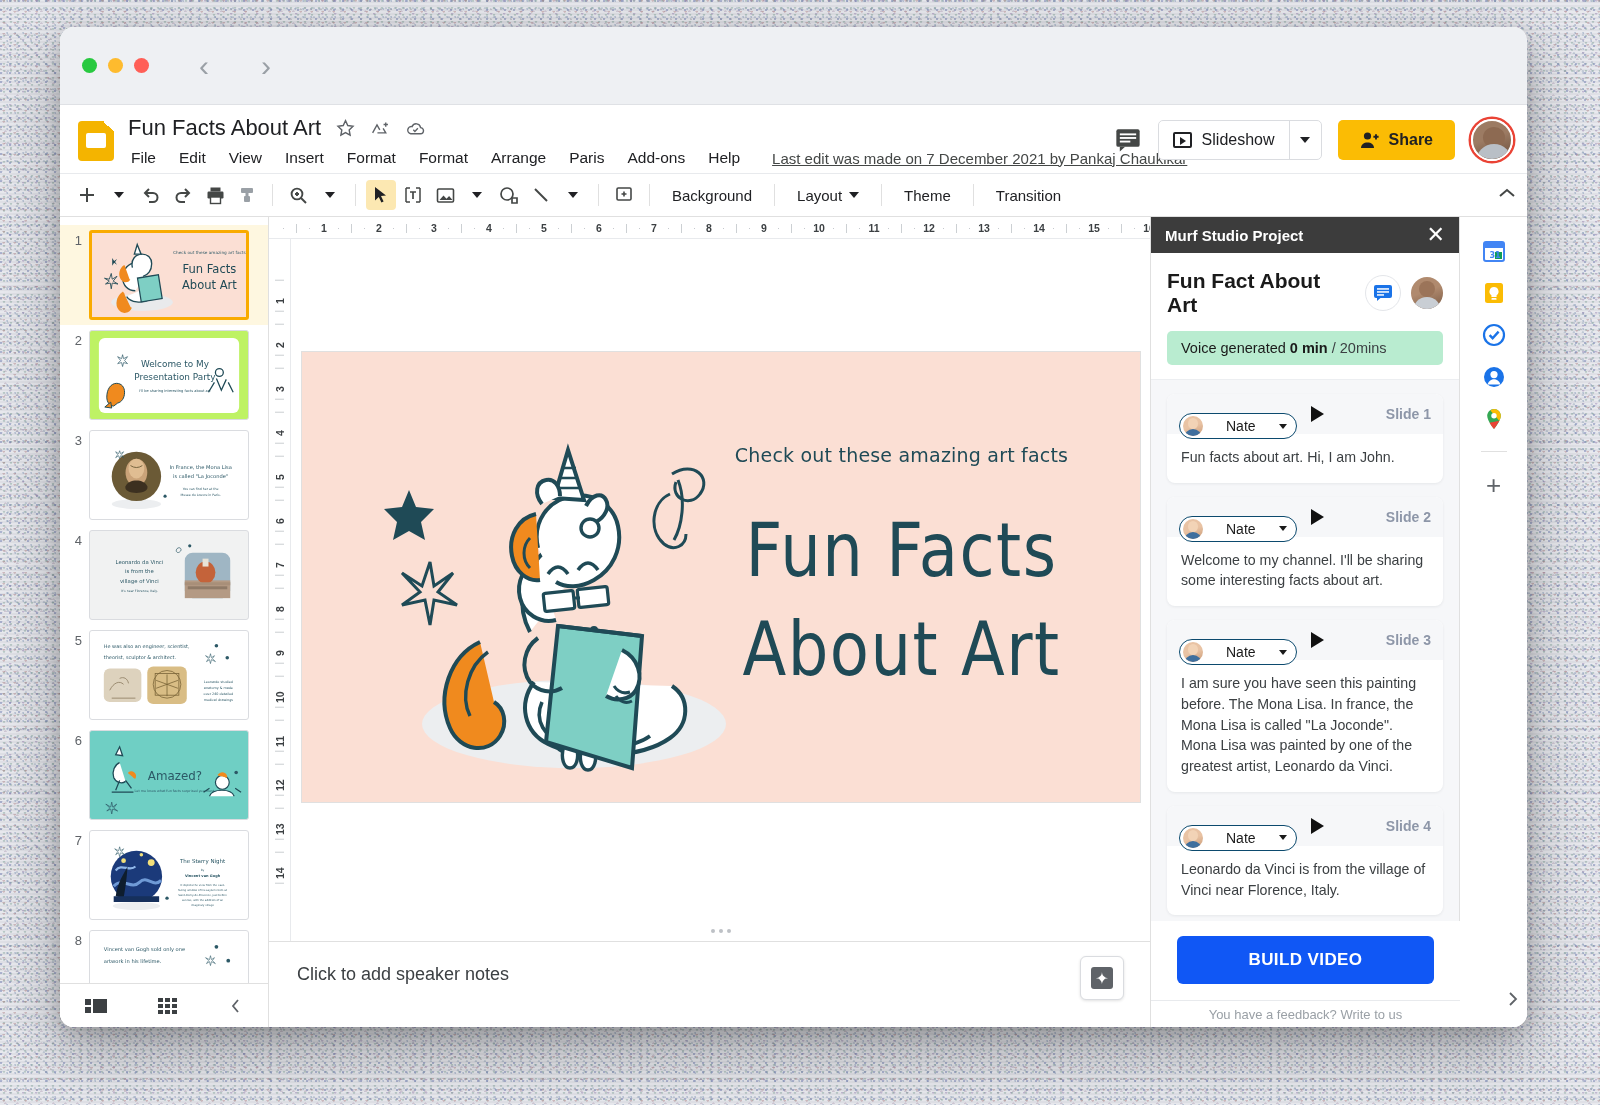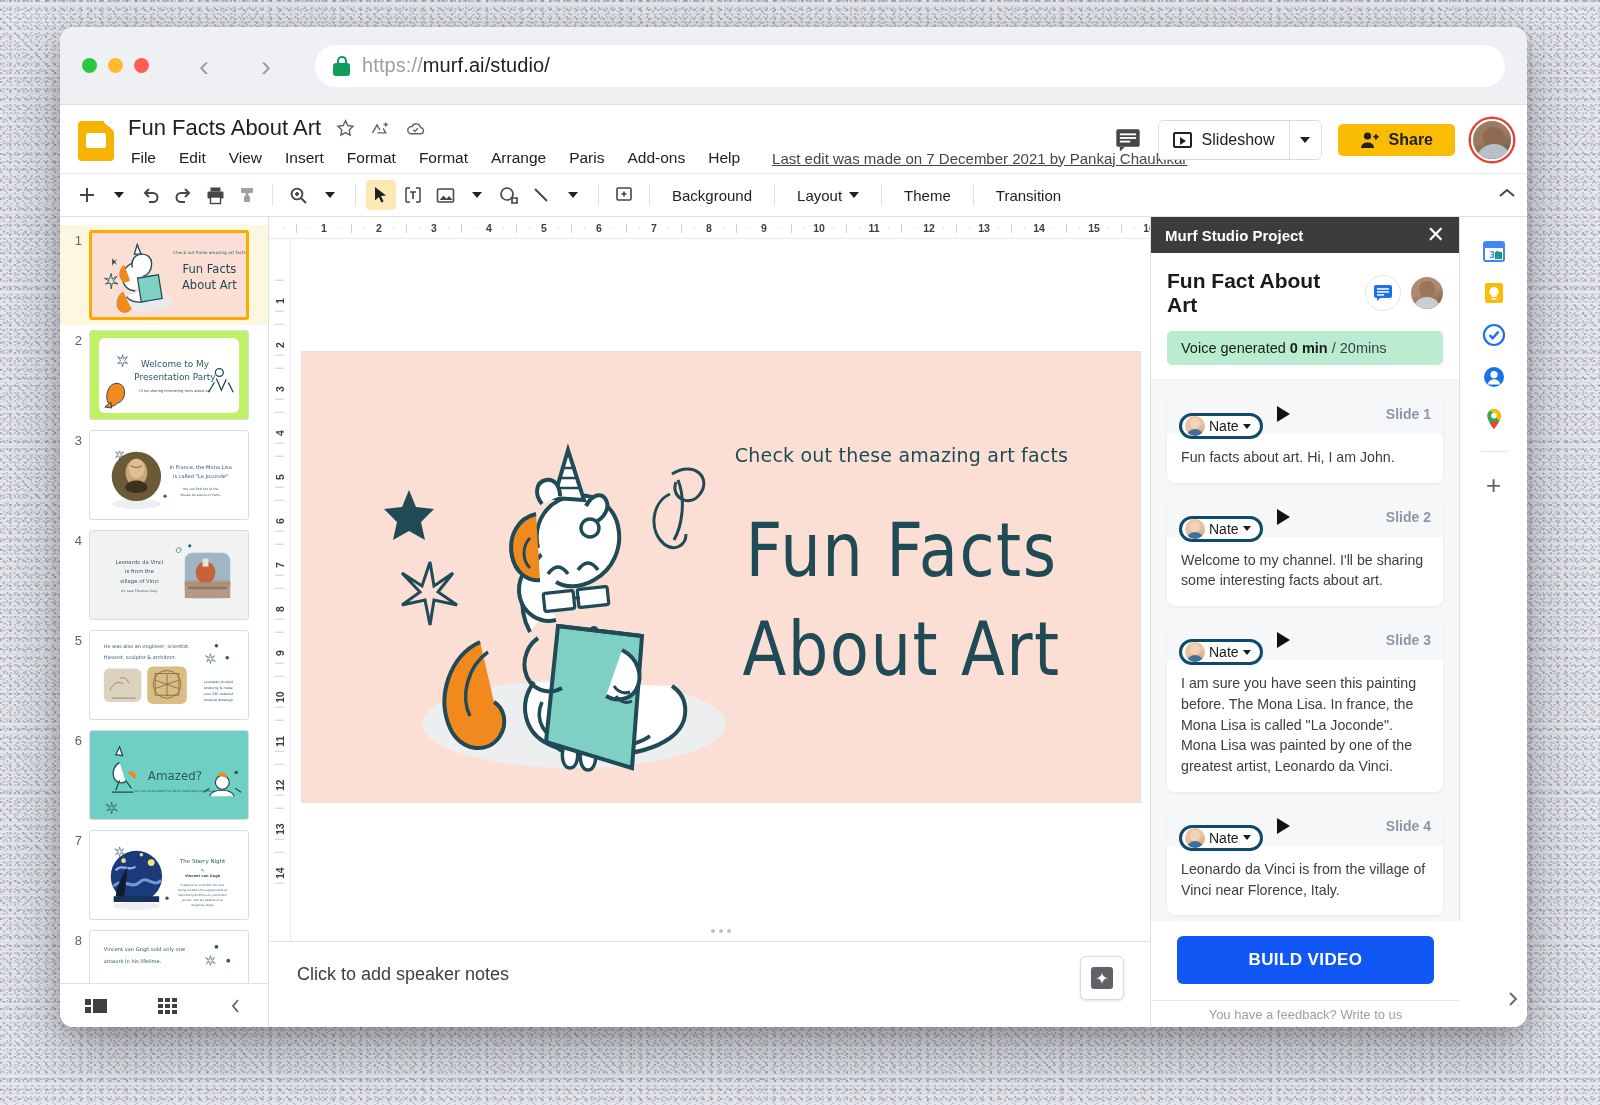--- a/index.html
+++ b/index.html
@@ -141,21 +141,21 @@
   #ssdrop {
     width: 32px; border-left: 1px solid #dadce0;
     display: flex; align-items: center; justify-content: center; cursor: pointer;
   }
   .caret {
     width: 0; height: 0;
     border-left: 5px solid transparent; border-right: 5px solid transparent;
     border-top: 6px solid #202124;
   }
   #sharebtn {
-    height: 32px; background: #fbbc04; border-radius: 5px;
+    height: 40px; background: #fbbc04; border-radius: 5px;
     display: flex; align-items: center; gap: 9px;
     padding: 0 22px; font-size: 16px; font-weight: bold; color: #202124;
     cursor: pointer;
   }
   #shareicon { width: 20px; height: 18px; flex: none; }
   #avatar {
     width: 42px; height: 42px; border-radius: 50%;
     background: linear-gradient(160deg, #9c7b63 0 45%, #6b4f3c 100%);
     border: 2.5px solid #fff;
     box-shadow: 0 0 0 2.5px #ea4335;
@@ -349,23 +349,23 @@
   .card {
     background: #fff; border-radius: 8px;
     margin-bottom: 14px; overflow: hidden;
     box-shadow: 0 1px 3px rgba(16,24,40,.07);
   }
   .cardhead {
     height: 40px; background: #f6f7f9;
     display: flex; align-items: center; padding: 0 12px; gap: 14px;
   }
   .voicepill {
-    display: flex; align-items: center; gap: 4px;
+    display: flex; align-items: center; gap: 23px;
     height: 26px; padding: 0 9px 0 3px;
-    border: 3px solid #0c4a6e; border-radius: 14px; background: #fff;
+    border: 1px solid #0c4a6e; border-radius: 14px; background: #fff;
     cursor: pointer;
     margin-top: 24px;
   }
   .vface {
     width: 20px; height: 20px; border-radius: 50%;
     background: linear-gradient(160deg, #e9c3a4 0 50%, #c89a76 100%);
     position: relative; overflow: hidden; flex: none;
   }
   .vface::before {
     content:""; position:absolute; left: 5px; top: 2px;
@@ -435,27 +435,20 @@
 
     <div id="chrome">
       <div class="lights">
         <div class="light lg"></div>
         <div class="light lo"></div>
         <div class="light lr"></div>
       </div>
       <div class="navbtns">
         <div class="navarrow">‹</div>
         <div class="navarrow">›</div>
-      </div>
-      <div id="urlbar">
-        <span class="lockbox">
-          <span class="shackle"></span>
-            <span class="body"></span>
-        </span>
-        <span id="urltext"><span class="scheme">https://</span><span>murf.ai/studio/</span></span>
       </div>
     </div>
 
     <div id="app">
 
       <div id="dochead">
         <div id="slideslogo"></div>
         <div id="titleblock">
           <div id="titlerow">
             <span id="doctitle">Fun Facts About Art</span>

